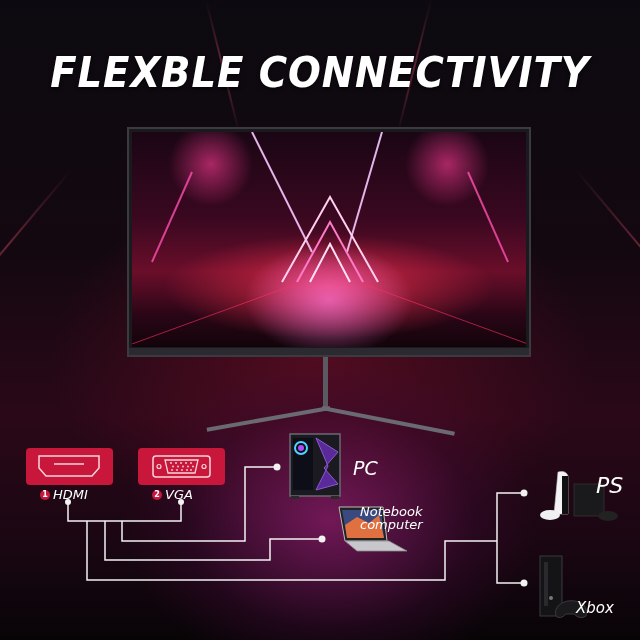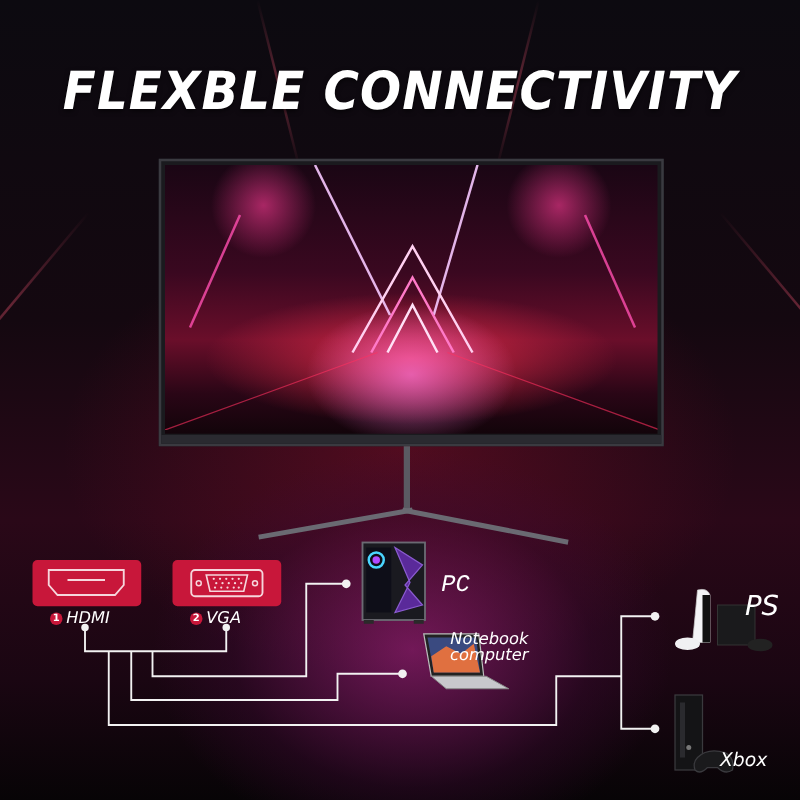--- a/index.html
+++ b/index.html
@@ -124,29 +124,29 @@
 
 <svg style="position:absolute;left:288px;top:432px;" width="56" height="68" viewBox="0 0 56 68">
   <rect x="2" y="2" width="50" height="62" fill="#1a1a20" stroke="#6a6a72" stroke-width="1.5"></rect>
   <rect x="5" y="6" width="20" height="52" fill="#0e0e18"></rect>
   <circle cx="13" cy="16" r="6" fill="none" stroke="#4ad6ff" stroke-width="2"></circle>
   <circle cx="13" cy="16" r="3" fill="#b04aff"></circle>
   <polygon points="28,6 50,20 36,36 50,52 28,58 40,34" fill="#5a2a9a" stroke="#8a5ad0" stroke-width="1"></polygon>
   <rect x="3" y="64" width="8" height="3" fill="#2a2a2a"></rect>
   <rect x="43" y="64" width="8" height="3" fill="#2a2a2a"></rect>
 </svg>
-<div class="device-label" style="left:353px;top:459px;font-size:19px;font-family:Liberation Mono, monospace;">PC</div>
+<div class="device-label" style="left:353px;top:459px;font-size:19px;">PC</div>
 
 <svg style="position:absolute;left:335px;top:505px;" width="74" height="50" viewBox="0 0 74 50">
   <polygon points="4,2 48,2 52,36 10,36" fill="#222" stroke="#bbb" stroke-width="1"></polygon>
   <polygon points="7,5 46,5 49,33 12,33" fill="#3a4a80"></polygon>
   <polygon points="10,20 22,12 34,18 44,10 49,33 12,33" fill="#e07040"></polygon>
   <polygon points="10,36 54,36 72,46 22,46" fill="#c8c8cc" stroke="#888" stroke-width="0.8"></polygon>
 </svg>
-<div class="device-label" style="left:360px;top:505px;font-size:13px;text-align:right;">
+<div class="device-label" style="left:360px;top:505px;font-size:13px;">
   <div>Notebook</div>
   <div>computer</div>
 </div>
 
 <svg style="position:absolute;left:538px;top:470px;" width="84" height="52" viewBox="0 0 84 52">
   <path d="M20 2 Q28 0 30 6 L30 44 L16 44 Q18 24 20 2 Z" fill="#f4f4f6" stroke="#ccc" stroke-width="0.6"></path>
   <rect x="24" y="6" width="6" height="38" fill="#111"></rect>
   <rect x="36" y="14" width="30" height="32" fill="#1a1a1c" stroke="#333" stroke-width="0.8"></rect>
   <ellipse cx="12" cy="45" rx="10" ry="5" fill="#f0f0f2"></ellipse>
   <ellipse cx="70" cy="46" rx="10" ry="5" fill="#222"></ellipse>

